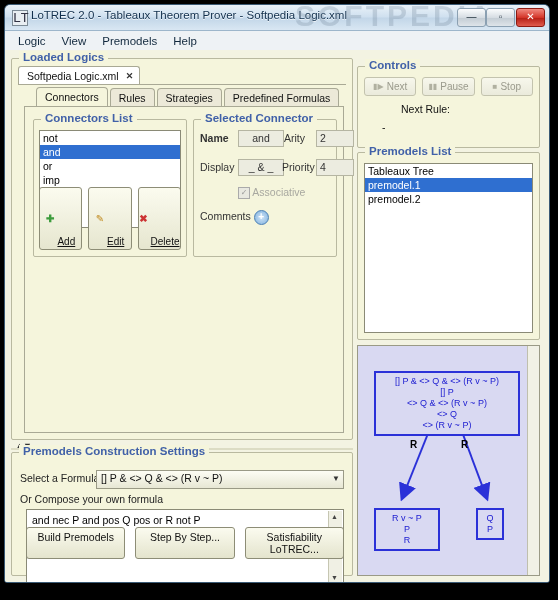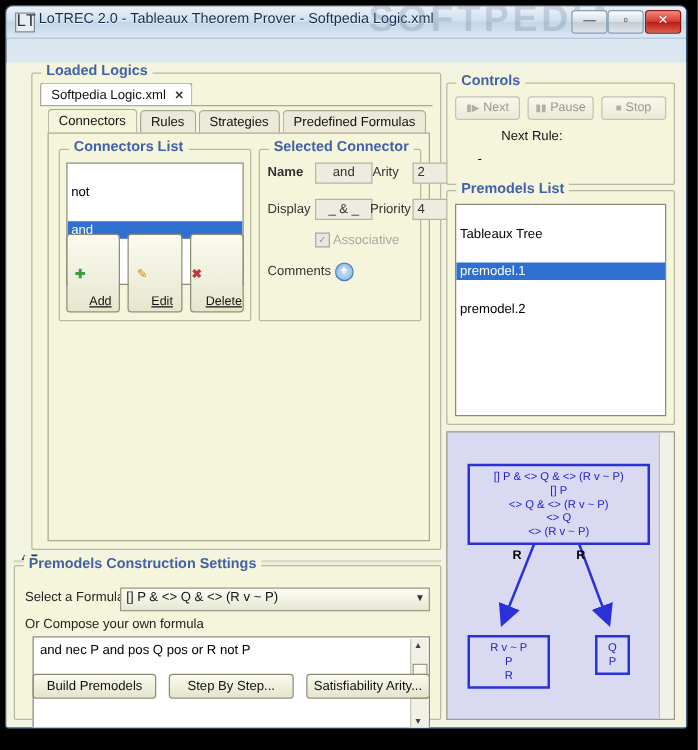--- a/index.html
+++ b/index.html
@@ -36,38 +36,38 @@
   
   .client{position:absolute;left:0;top:45px;right:0;bottom:0;background:#f3f3e2;padding:4px;}
   .col-left{position:absolute;left:6px;top:2px;width:342px;bottom:6px;}
   .col-right{position:absolute;left:352px;top:10px;width:183px;bottom:6px;}
 
   .group{position:relative;border:1px solid #b9b9a0;background:#f5f5dc;border-radius:2px;}
   .group>.legend{position:absolute;left:7px;top:-8px;background:#f5f5dc;padding:0 4px;
     font-size:11.5px;font-weight:bold;color:#4161a8;white-space:nowrap;}
 
   
-  .loaded{position:absolute;left:14px;top:6px;right:0;height:380px;}
+  .loaded{position:absolute;left:0;top:6px;right:0;height:380px;}
   .doc-tabs{position:absolute;left:6px;top:8px;height:18px;display:flex;align-items:flex-end;}
   .doc-tab{background:#fff;border:1px solid #a9a995;border-bottom:none;border-radius:3px 3px 0 0;
     font-size:10.5px;padding:3px 6px 3px 8px;display:flex;align-items:center;gap:7px;color:#111;}
   .doc-tab .x{font-size:9px;font-weight:bold;color:#333;}
   .doc-tabline{position:absolute;left:6px;top:25px;right:6px;height:1px;background:#a9a995;}
 
   .inner-tabs{position:absolute;left:12px;top:30px;right:8px;height:18px;display:flex;align-items:flex-end;gap:2px;}
   .itab{background:#ece9d8;border:1px solid #a9a995;border-bottom:none;border-radius:4px 4px 0 0;
     font-size:10.5px;padding:3px 8px;color:#111;}
-  .itab.active{background:#f5f5dc;padding-bottom:4px;}
+  .itab.active{background:#f5f5dc;padding-bottom:4px;margin-left:12px;}
   .tabpane{position:absolute;left:12px;top:47px;right:8px;bottom:6px;
     border:1px solid #a9a995;background:#f5f5dc;}
 
   .g-connectors{position:absolute;left:8px;top:12px;width:152px;height:136px;}
   .listbox{position:absolute;left:5px;top:10px;right:5px;height:96px;background:#fff;
     border:1px solid #8a8a76;overflow:hidden;}
-  .lrow{font-size:10.5px;padding:1px 3px;color:#000;margin-top:16px;}
+  .lrow{font-size:10.5px;padding:1px 3px;color:#000;}
   .lrow.sel{background:#2f6fd0;color:#fff;}
   .btnrow{position:absolute;left:5px;bottom:6px;right:5px;display:flex;gap:6px;}
   .sbtn{flex:1;font-size:10px;border:1px solid #8d8d76;border-radius:3px;
     background:linear-gradient(#fbfbef,#e6e6cf);color:#111;padding:2px 0;text-align:center;
     display:flex;align-items:center;justify-content:center;gap:3px;}
   .u{text-decoration:underline;margin-top:46px;}
 
   .g-selected{position:absolute;left:168px;top:12px;right:6px;height:136px;}
   .fld-row{position:absolute;font-size:10.5px;color:#333;}
   .tinput{border:1px solid #b5b5a2;background:#ecece0;font-size:10.5px;color:#333;
@@ -130,20 +130,26 @@
 
   <div class="titlebar">
     <div class="title-ico">LT</div>
     <div class="title-text">LoTREC 2.0 - Tableaux Theorem Prover - Softpedia Logic.xml</div>
     <div class="watermark">SOFTPEDIA</div>
     <div class="wm min">—</div>
     <div class="wm max">▫</div>
     <div class="wm close">✕</div>
   </div>
 
+  <div class="menubar">
+    <div class="menu-item">Logic</div>
+    <div class="menu-item">View</div>
+    <div class="menu-item">Premodels</div>
+    <div class="menu-item">Help</div>
+  </div>
 
   <div class="client">
 
     <div class="col-left">
 
       <div class="group loaded">
         <div class="legend">Loaded Logics</div>
 
         <div class="doc-tabs">
           <div class="doc-tab">
@@ -239,21 +245,21 @@
             <div class="thumb"></div>
             <div class="tri" style="bottom:2px;">▼</div>
           </div>
         </div>
 
         <div class="link">infix formula editor...</div>
 
         <div class="bigbtns">
           <div class="bbtn">Build Premodels</div>
           <div class="bbtn">Step By Step...</div>
-          <div class="bbtn">Satisfiability Arity...</div>
+          <div class="bbtn">Satisfiability LoTREC...</div>
         </div>
       </div>
 
     </div>
 
     <div class="col-right">
 
       <div class="group controls">
         <div class="legend">Controls</div>
         <div class="ctrlrow">

